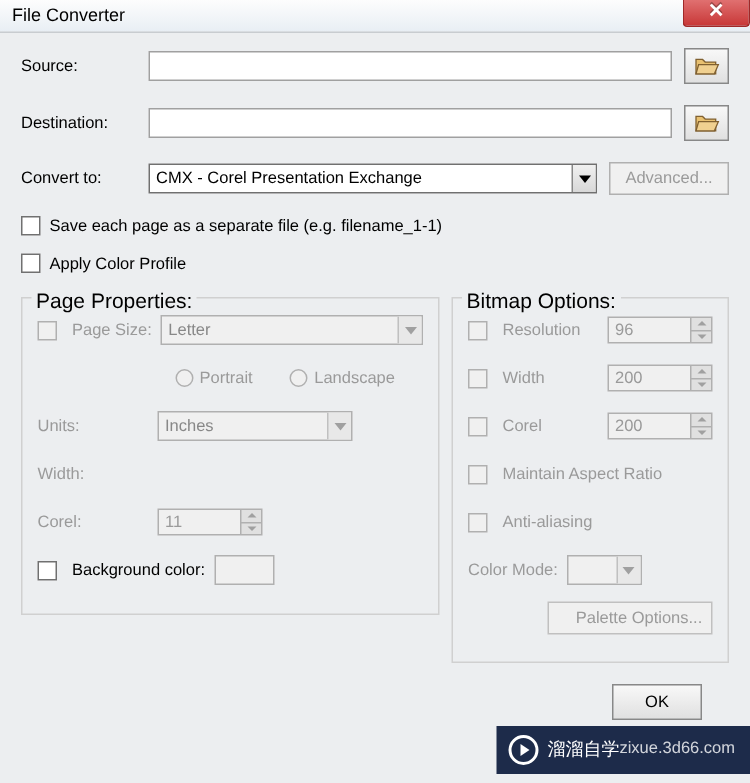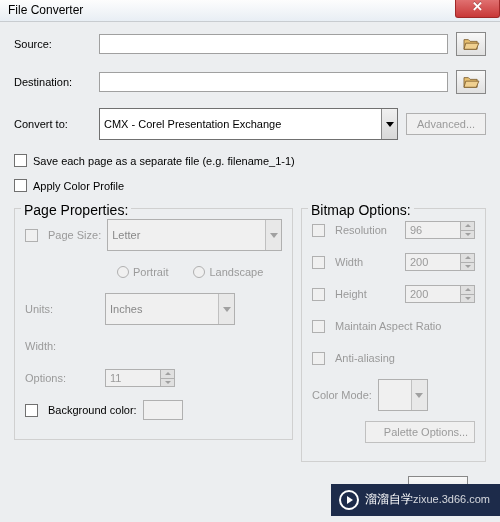--- a/index.html
+++ b/index.html
@@ -5,21 +5,21 @@
 * { box-sizing: border-box; }
 body { margin: 0; padding: 0; font-family: Tahoma, Arial, sans-serif; font-size: 11px; background: #eceef0; width: 500px; height: 522px; position: relative; overflow: hidden; }
 .titlebar { height: 22px; background: linear-gradient(to bottom, #fdfdfd, #e8eef4); border-bottom: 1px solid #c8ccd0; padding: 3px 8px; font-size: 12px; color: #000; position: relative; }
 .close-btn { position: absolute; right: 0; top: 0; width: 45px; height: 18px; background: linear-gradient(to bottom, #e07070, #c83838); color: #fff; text-align: center; line-height: 14px; font-size: 13px; font-weight: bold; border: 1px solid #a02828; border-top: none; border-bottom-left-radius: 3px; border-bottom-right-radius: 3px; text-shadow: 0 -1px 0 rgba(0,0,0,0.3); }
 .content { padding: 10px 14px 10px 14px; }
 .row { display: flex; align-items: center; margin-bottom: 14px; }
 .row-label { width: 85px; }
 .text-input { flex: 1; height: 20px; border: 1px solid #a0a0a0; background: #fff; padding: 0 4px; font-family: inherit; font-size: 11px; }
 .browse-btn { width: 30px; height: 24px; border: 1px solid #888; background: linear-gradient(to bottom, #f8f8f8, #e0e0e0); margin-left: 8px; display: flex; align-items: center; justify-content: center; }
 .folder-icon { width: 18px; height: 14px; }
-.dropdown { height: 32px; border: 1px solid #707070; background: #fff; font-family: inherit; font-size: 11px; padding: 0 18px 0 4px; position: relative; display: flex; align-items: center; flex: 1; }
+.dropdown { height: 20px; border: 1px solid #707070; background: #fff; font-family: inherit; font-size: 11px; padding: 0 18px 0 4px; position: relative; display: flex; align-items: center; flex: 1; }
 .dropdown.disabled { color: #888; border-color: #b0b0b0; background: #f0f0f0; }
 .dd-arrow { position: absolute; right: 0; top: 0; width: 16px; height: 100%; background: linear-gradient(to bottom, #f0f0f0, #d8d8d8); border-left: 1px solid #888; display: flex; align-items: center; justify-content: center; }
 .dd-arrow.disabled { background: #e8e8e8; border-color: #c0c0c0; }
 .dd-tri { width: 0; height: 0; border-left: 4px solid transparent; border-right: 4px solid transparent; border-top: 5px solid #000; }
 .disabled .dd-tri { border-top-color: #a0a0a0; }
 .adv-btn { width: 80px; height: 22px; border: 1px solid #b0b0b0; background: #f0f0f0; color: #9a9a9a; text-align: center; line-height: 20px; margin-left: 8px; }
 .checkbox-row { display: flex; align-items: center; margin-bottom: 12px; }
 .checkbox { width: 13px; height: 13px; border: 1px solid #707070; background: #fff; margin-right: 6px; position: relative; flex-shrink: 0; }
 .checkbox.disabled { border-color: #b0b0b0; background: #f0f0f0; }
 .disabled-text { color: #9a9a9a; }
@@ -133,21 +133,21 @@
             <span>Inches</span>
             <div class="dd-arrow disabled">
                 <div class="dd-tri"></div>
               </div>
           </div>
         </div>
         <div class="prop-row">
           <div class="prop-label">Width:</div>
         </div>
         <div class="prop-row">
-          <div class="prop-label">Options:</div>
+          <div class="prop-label">Corel:</div>
           <div class="spinner" style="width:70px">
             <span>11</span>
             <div class="spin-btns">
                 <div class="spin-up">
                   <div class="spin-tri-up"></div>
                 </div>
                 <div class="spin-down">
                   <div class="spin-tri-down"></div>
                 </div>
               </div>
@@ -189,21 +189,21 @@
                   <div class="spin-tri-up"></div>
                 </div>
                 <div class="spin-down">
                   <div class="spin-tri-down"></div>
                 </div>
               </div>
             </div>
         </div>
         <div class="prop-row">
           <div class="checkbox disabled"></div>
-          <span class="prop-label-r" style="margin-left:4px">Height</span>
+          <span class="prop-label-r" style="margin-left:4px">Corel</span>
           <div class="spinner">
               <span>200</span>
               <div class="spin-btns">
                 <div class="spin-up">
                   <div class="spin-tri-up"></div>
                 </div>
                 <div class="spin-down">
                   <div class="spin-tri-down"></div>
                 </div>
               </div>

